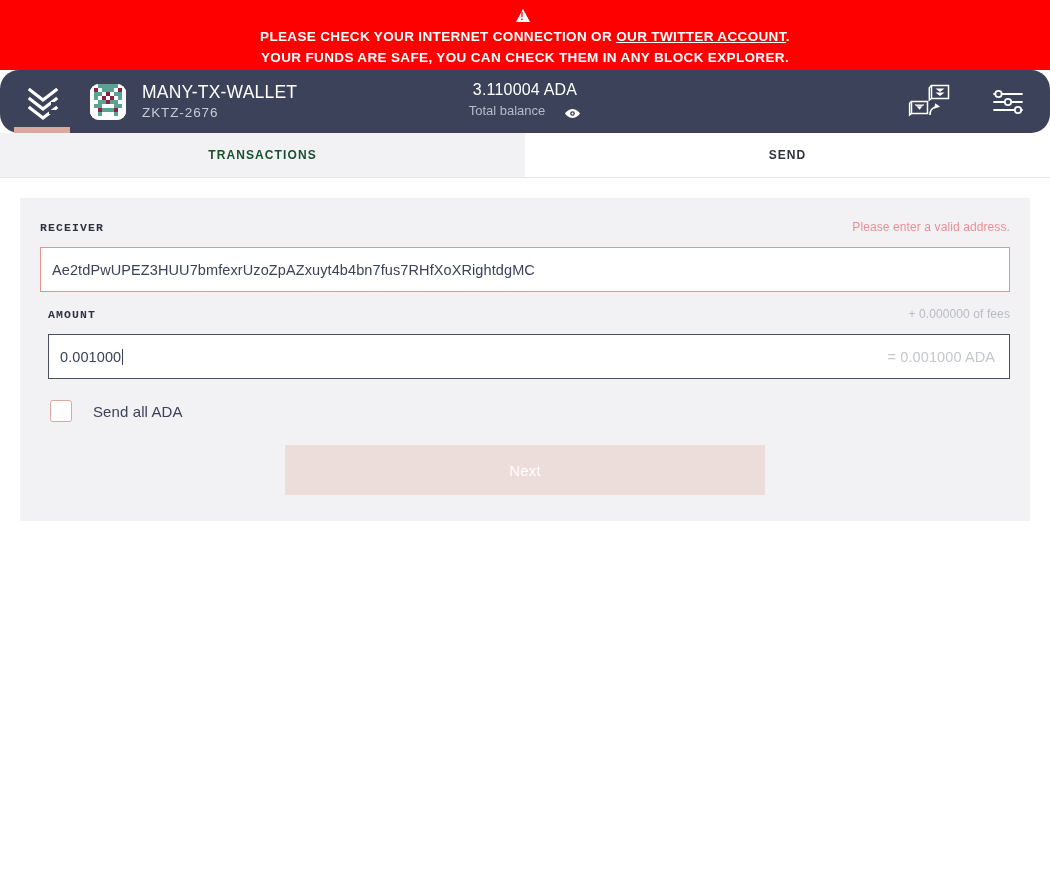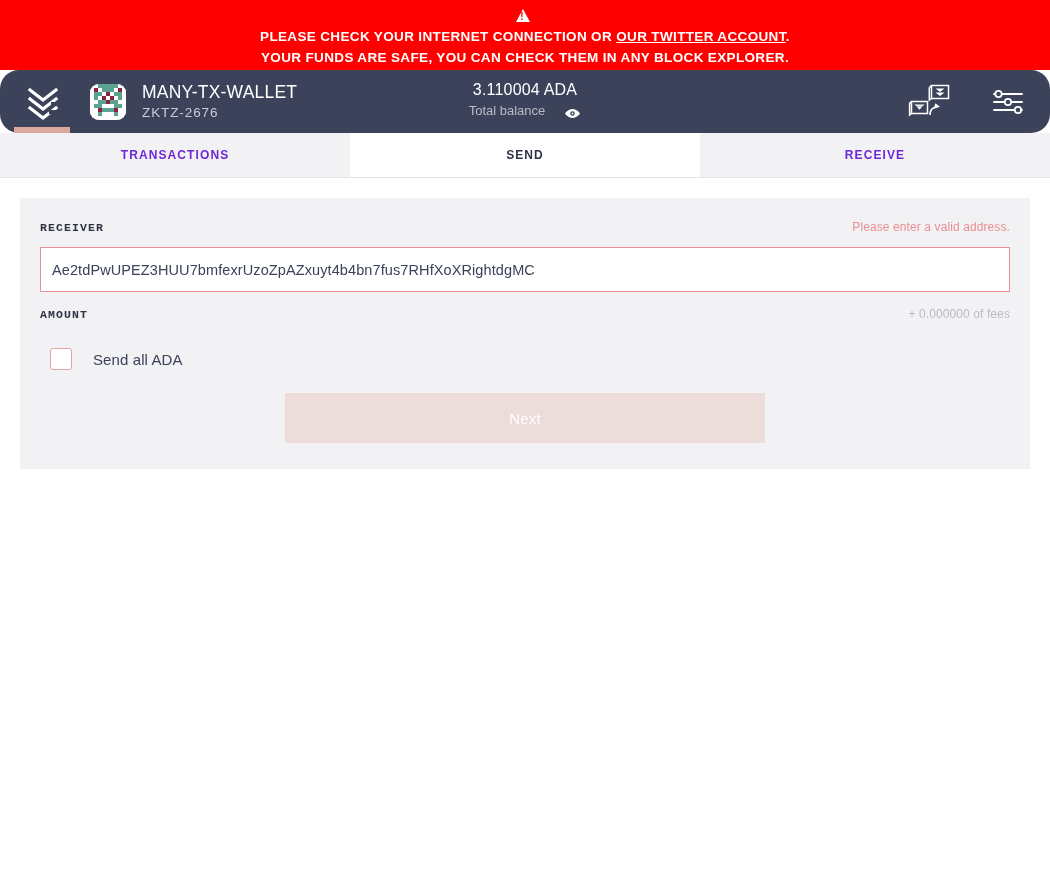--- a/index.html
+++ b/index.html
@@ -172,21 +172,21 @@
   }
   .tab {
     flex: 1 1 0;
     display: flex;
     align-items: center;
     justify-content: center;
     font-size: 12px;
     font-weight: bold;
     letter-spacing: 1.1px;
     text-transform: uppercase;
-    color: #6d28d9;
+    color: #14532d;
     background: #f2f2f4;
     cursor: pointer;
     box-sizing: border-box;
   }
   .tab.active {
     background: #ffffff;
     color: #2f3245;
   }
 
   
@@ -254,21 +254,21 @@
     margin-left: 1px;
   }
   .input-suffix {
     position: absolute;
     right: 14px;
     font-size: 14.5px;
     color: #c5c7cf;
     letter-spacing: 0.1px;
   }
 
-  .amount-row { margin-top: 15px; }
+  .amount-row { margin-top: 15px; margin-left: 8px; }
 
   .checkbox-row {
     margin-top: 21px;
     display: flex;
     align-items: center;
     cursor: pointer;
     width: max-content;
   }
   .checkbox {
     width: 22px;
@@ -422,39 +422,43 @@
       </svg>
     </div>
   </div>
 
   <div class="accent-underline"></div>
 </div>
 
 <div class="tabs">
   <div class="tab">TRANSACTIONS</div>
   <div class="tab active">SEND</div>
-  <div class="tab">RECEIVE</div>
 </div>
 
 <div class="content">
   <div class="form-panel">
 
     <div class="field-head">
       <span class="field-label">RECEIVER</span>
       <span class="field-error">Please enter a valid address.</span>
     </div>
     <div class="input-box error">
       <span class="input-value" title="Receiver address">Ae2tdPwUPEZ3HUU7bmfexrUzoZpAZxuyt4b4bn7fus7RHfXoXRightdgMC</span>
     </div>
 
     <div class="amount-row">
       <div class="field-head">
         <span class="field-label">AMOUNT</span>
         <span class="field-hint">+ 0.000000 of fees</span>
       </div>
+      <div class="input-box focused">
+        <span class="input-value" title="0.000000">0.001000</span>
+          <span class="caret"></span>
+        <span class="input-suffix">= 0.001000 ADA</span>
+      </div>
     </div>
 
     <div class="checkbox-row">
       <span class="checkbox"></span>
       <span class="checkbox-label">Send all ADA</span>
     </div>
 
     <div class="next-wrap">
       <button class="next-btn" disabled="">Next</button>
     </div>

